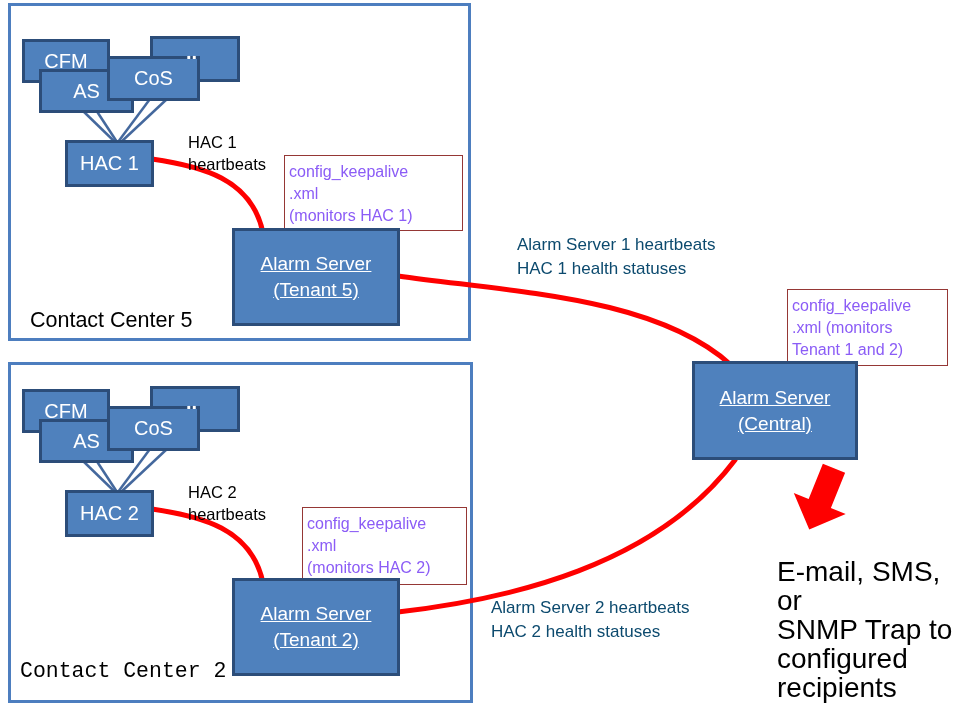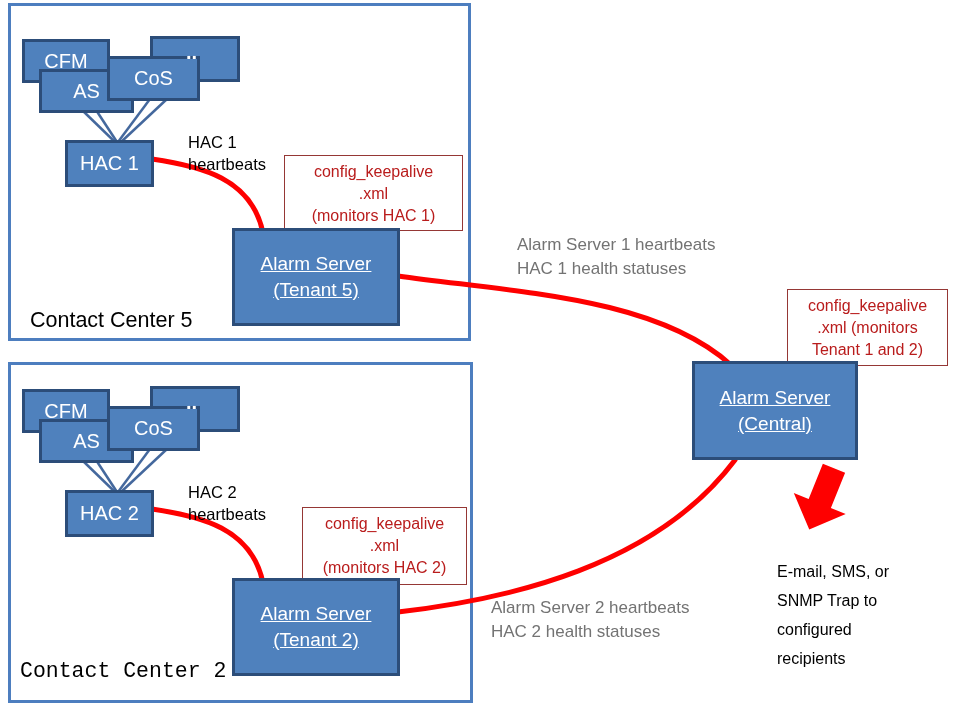--- a/index.html
+++ b/index.html
@@ -10,25 +10,25 @@
   .container-box{border:3px solid #4d7ebf;background:transparent;z-index:1;}
   
   #wires{position:absolute;left:0;top:0;width:960px;height:720px;z-index:2;}
   
   .cluster{position:absolute;z-index:3;}
   .bluebox{position:absolute;box-sizing:border-box;background:#4f81bd;border:3px solid #2c4d79;
            color:#fff;display:flex;align-items:center;justify-content:center;font-size:20px;}
   .server{font-size:19px;line-height:26px;text-align:center;flex-direction:column;text-decoration:underline;}
   .dots{position:absolute;color:#fff;font-size:20px;font-weight:bold;z-index:6;}
   .note{position:absolute;box-sizing:border-box;background:#fff;border:1.5px solid #953735;
-        font-size:16px;line-height:22px;padding:5px 4px;z-index:3;color:#b91c1c;text-align:center;}
+        font-size:16px;line-height:22px;padding:5px 4px;z-index:3;color:#8b5cf6;}
   .hbtext{position:absolute;font-size:16.5px;line-height:22px;color:#000;z-index:4;}
-  .flowtext{position:absolute;font-size:17px;line-height:23.5px;color:#737373;z-index:4;}
+  .flowtext{position:absolute;font-size:17px;line-height:23.5px;color:#0c4a6e;z-index:4;}
   .title{position:absolute;font-size:21.5px;color:#000;z-index:4;}
-  .email{position:absolute;font-size:16px;line-height:29px;color:#000;z-index:4;}.z4{z-index:4;}
+  .email{position:absolute;font-size:28px;line-height:29px;color:#000;z-index:4;}.z4{z-index:4;}
 </style>
 </head>
 <body>
 
 <div id="stage">
 
   <div class="abs container-box" style="left:8px;top:3px;width:463px;height:338px;"></div>
   <div class="abs container-box" style="left:8px;top:362px;width:465px;height:341px;"></div>
 
   <svg id="wires" viewBox="0 0 960 720">

